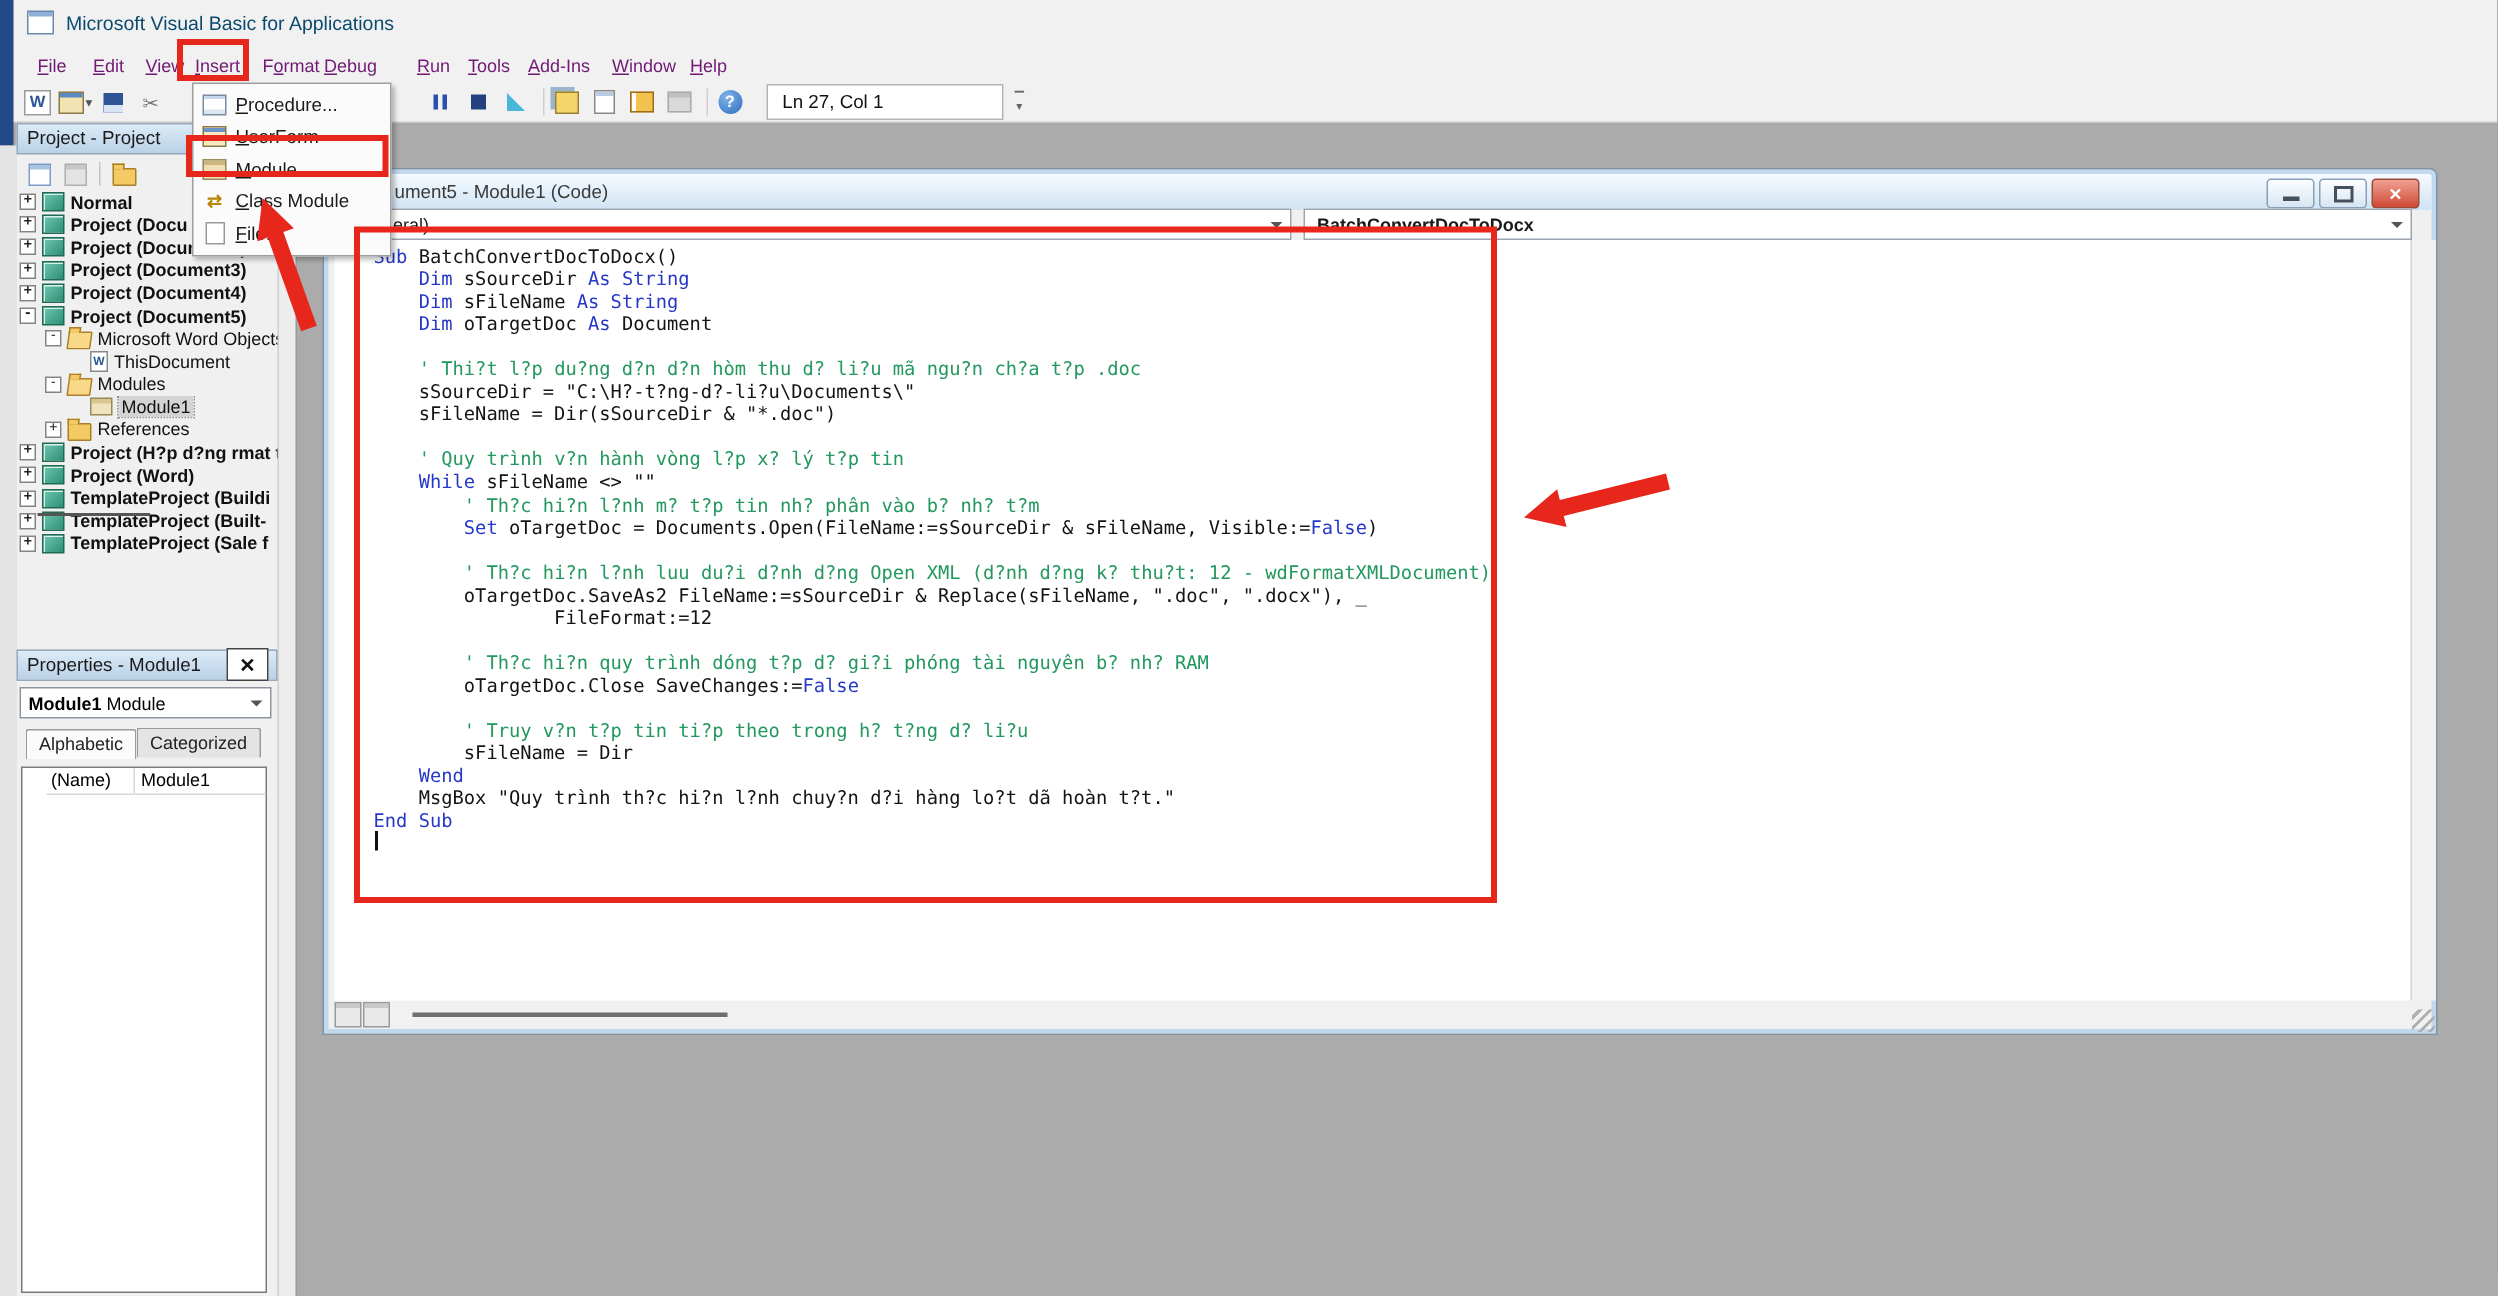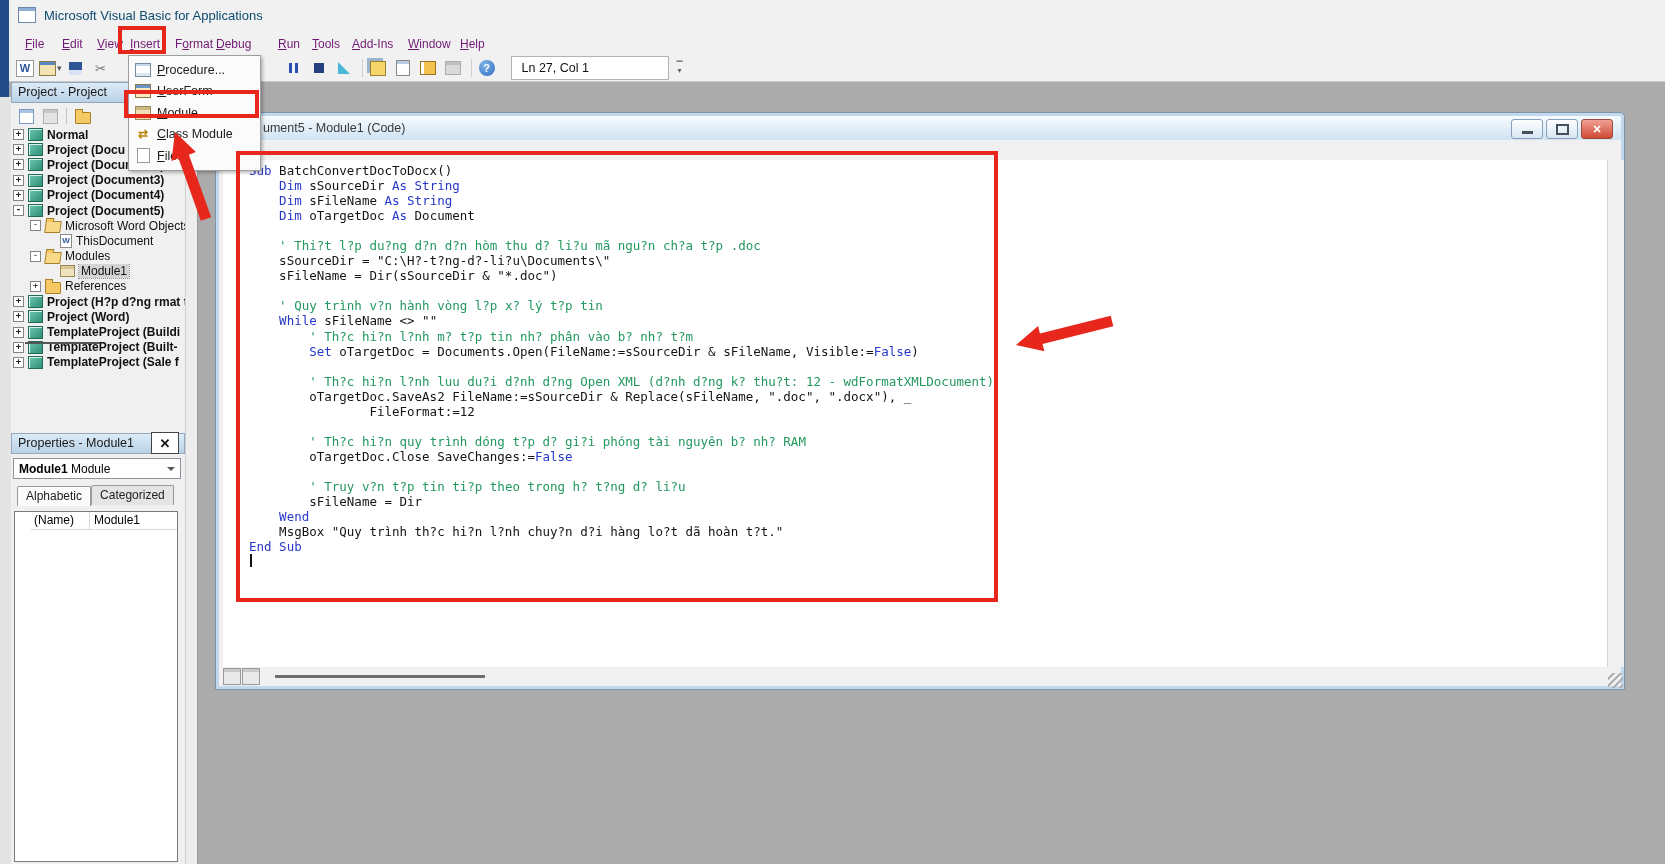--- a/index.html
+++ b/index.html
@@ -326,20 +326,30 @@
       <span class="cw-btns">
         <span class="cw-btn">
             <span class="minbar"></span>
           </span>
         <span class="cw-btn">
             <span class="restbox"></span>
           </span>
         <span class="cw-btn close">✕</span>
       </span>
     </div>
+    <div class="cw-combos">
+      <span class="combo general">
+        <span class="ctext">eral)</span>
+        <span class="combo-arrow"></span>
+      </span>
+      <span class="combo proc">
+        <span class="ctext">BatchConvertDocToDocx</span>
+        <span class="combo-arrow"></span>
+      </span>
+    </div>
     <div class="cw-code">
       <div class="codetext" id="codetext"><div class="code-line"><span class="c-k">Sub</span><span class="c-n"> BatchConvertDocToDocx()</span></div><div class="code-line"><span class="c-n">    </span><span class="c-k">Dim</span><span class="c-n"> sSourceDir </span><span class="c-k">As</span><span class="c-n"> </span><span class="c-k">String</span></div><div class="code-line"><span class="c-n">    </span><span class="c-k">Dim</span><span class="c-n"> sFileName </span><span class="c-k">As</span><span class="c-n"> </span><span class="c-k">String</span></div><div class="code-line"><span class="c-n">    </span><span class="c-k">Dim</span><span class="c-n"> oTargetDoc </span><span class="c-k">As</span><span class="c-n"> Document</span></div><div class="code-line"></div><div class="code-line"><span class="c-n">    </span><span class="c-c">' Thi?t l?p du?ng d?n d?n hòm thu d? li?u mã ngu?n ch?a t?p .doc</span></div><div class="code-line"><span class="c-n">    sSourceDir = "C:\H?-t?ng-d?-li?u\Documents\"</span></div><div class="code-line"><span class="c-n">    sFileName = Dir(sSourceDir &amp; "*.doc")</span></div><div class="code-line"></div><div class="code-line"><span class="c-n">    </span><span class="c-c">' Quy trình v?n hành vòng l?p x? lý t?p tin</span></div><div class="code-line"><span class="c-n">    </span><span class="c-k">While</span><span class="c-n"> sFileName &lt;&gt; ""</span></div><div class="code-line"><span class="c-n">        </span><span class="c-c">' Th?c hi?n l?nh m? t?p tin nh? phân vào b? nh? t?m</span></div><div class="code-line"><span class="c-n">        </span><span class="c-k">Set</span><span class="c-n"> oTargetDoc = Documents.Open(FileName:=sSourceDir &amp; sFileName, Visible:=</span><span class="c-k">False</span><span class="c-n">)</span></div><div class="code-line"></div><div class="code-line"><span class="c-n">        </span><span class="c-c">' Th?c hi?n l?nh luu du?i d?nh d?ng Open XML (d?nh d?ng k? thu?t: 12 - wdFormatXMLDocument)</span></div><div class="code-line"><span class="c-n">        oTargetDoc.SaveAs2 FileName:=sSourceDir &amp; Replace(sFileName, ".doc", ".docx"), _</span></div><div class="code-line"><span class="c-n">                FileFormat:=12</span></div><div class="code-line"></div><div class="code-line"><span class="c-n">        </span><span class="c-c">' Th?c hi?n quy trình dóng t?p d? gi?i phóng tài nguyên b? nh? RAM</span></div><div class="code-line"><span class="c-n">        oTargetDoc.Close SaveChanges:=</span><span class="c-k">False</span></div><div class="code-line"></div><div class="code-line"><span class="c-n">        </span><span class="c-c">' Truy v?n t?p tin ti?p theo trong h? t?ng d? li?u</span></div><div class="code-line"><span class="c-n">        sFileName = Dir</span></div><div class="code-line"><span class="c-n">    </span><span class="c-k">Wend</span></div><div class="code-line"><span class="c-n">    MsgBox "Quy trình th?c hi?n l?nh chuy?n d?i hàng lo?t dã hoàn t?t."</span></div><div class="code-line"><span class="c-k">End Sub</span></div></div>
       <div class="code-caret"></div>
     </div>
     <div class="cw-vscroll"></div>
     <div class="cw-hscroll">
       <span class="split-btn"></span>
       <span class="split-btn"></span>
       <span class="h-thumb"></span>
     </div>

